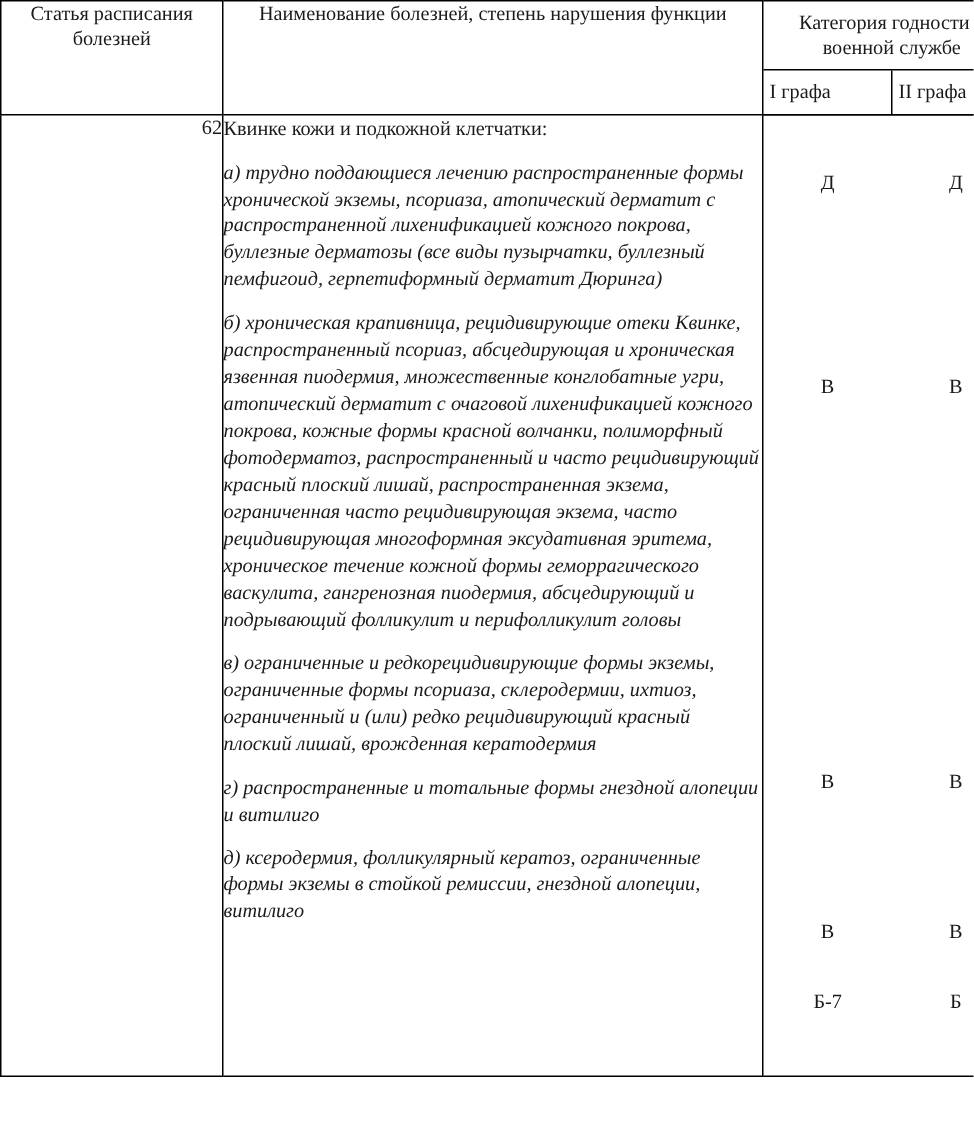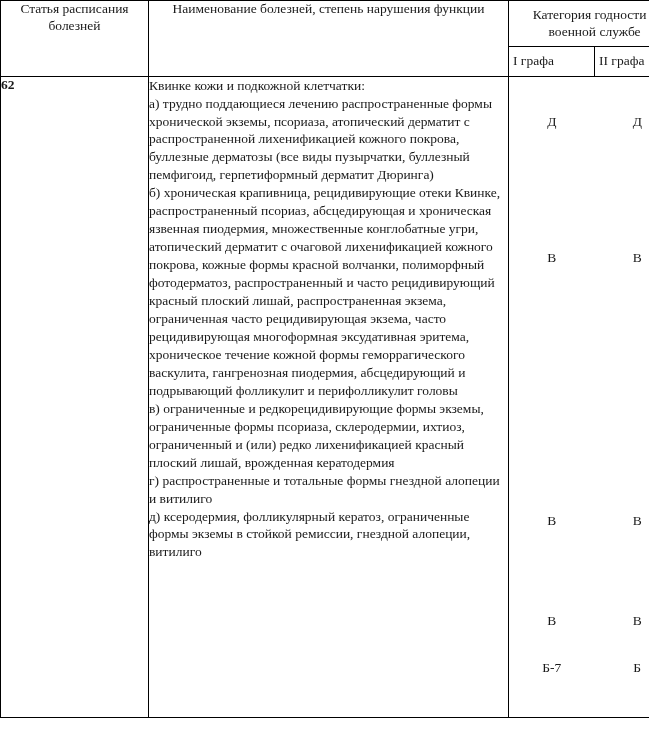--- a/index.html
+++ b/index.html
@@ -55,38 +55,38 @@
   .cat-sub {
     text-align: left;
     padding: 6px 4px 6px 4px;
     flex: 1 1 0;
   }
   .cat-sub + .cat-sub {
     border-left: 1px solid #000;
   }
   
   .col-article {
-    text-align: left;
+    text-align: right;
     padding: 7px 4px 4px 4px;
-    font-weight: bold;
   }
   .col-name {
     padding: 7px 8px 8px 10px;
     line-height: 1.33;
     text-align: left;
   }
   .col-grade {
     text-align: center;
     padding: 7px 4px 4px 4px;
   }
   .para {
     margin: 0 0 0 0;
   }
   .para + .para {
-    margin-top: 0;
+    margin-top: 11px;
+    font-style: italic;
   }
   .grade-line {
     line-height: 1.33;
   }
   .grade-spacer {
     visibility: hidden;
   }
 </style>
 </head>
 <body>
@@ -112,21 +112,21 @@
       </tr>
       <tr></tr>
     </thead>
     <tbody>
       <tr>
         <td class="col-article">62</td>
         <td class="col-name">
           <p class="para">Квинке кожи и подкожной клетчатки:</p>
           <p class="para">а) трудно поддающиеся лечению распространенные формы хронической экземы, псориаза, атопический дерматит с распространенной лихенификацией кожного покрова, буллезные дерматозы (все виды пузырчатки, буллезный пемфигоид, герпетиформный дерматит Дюринга)</p>
           <p class="para">б) хроническая крапивница, рецидивирующие отеки Квинке, распространенный псориаз, абсцедирующая и хроническая язвенная пиодермия, множественные конглобатные угри, атопический дерматит с очаговой лихенификацией кожного покрова, кожные формы красной волчанки, полиморфный фотодерматоз, распространенный и часто рецидивирующий красный плоский лишай, распространенная экзема, ограниченная часто рецидивирующая экзема, часто рецидивирующая многоформная эксудативная эритема, хроническое течение кожной формы геморрагического васкулита, гангренозная пиодермия, абсцедирующий и подрывающий фолликулит и перифолликулит головы</p>
-          <p class="para">в) ограниченные и редкорецидивирующие формы экземы, ограниченные формы псориаза, склеродермии, ихтиоз, ограниченный и (или) редко лихенификацией красный плоский лишай, врожденная кератодермия</p>
+          <p class="para">в) ограниченные и редкорецидивирующие формы экземы, ограниченные формы псориаза, склеродермии, ихтиоз, ограниченный и (или) редко рецидивирующий красный плоский лишай, врожденная кератодермия</p>
           <p class="para">г) распространенные и тотальные формы гнездной алопеции и витилиго</p>
           <p class="para">д) ксеродермия, фолликулярный кератоз, ограниченные формы экземы в стойкой ремиссии, гнездной алопеции, витилиго</p>
         </td>
         <td style="padding:0">
           <div class="cat-sub-wrap" style="height:100%">
             <div class="col-grade" style="flex:1 1 0">
               <div class="grade-line grade-spacer">.</div>
               <div class="grade-line" style="margin-top:11px">Д</div>
               <div class="grade-line grade-spacer">
                 .<br>.<br>.<br>.<br>.<br>.

